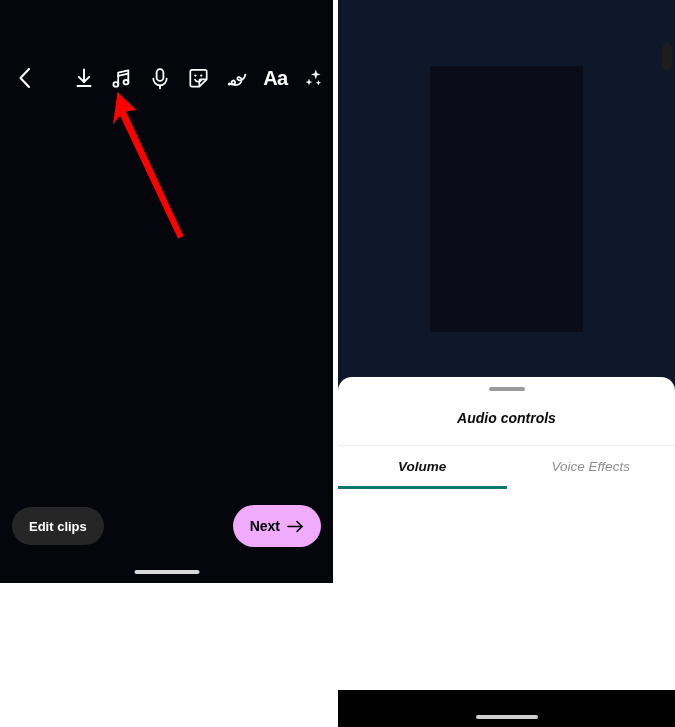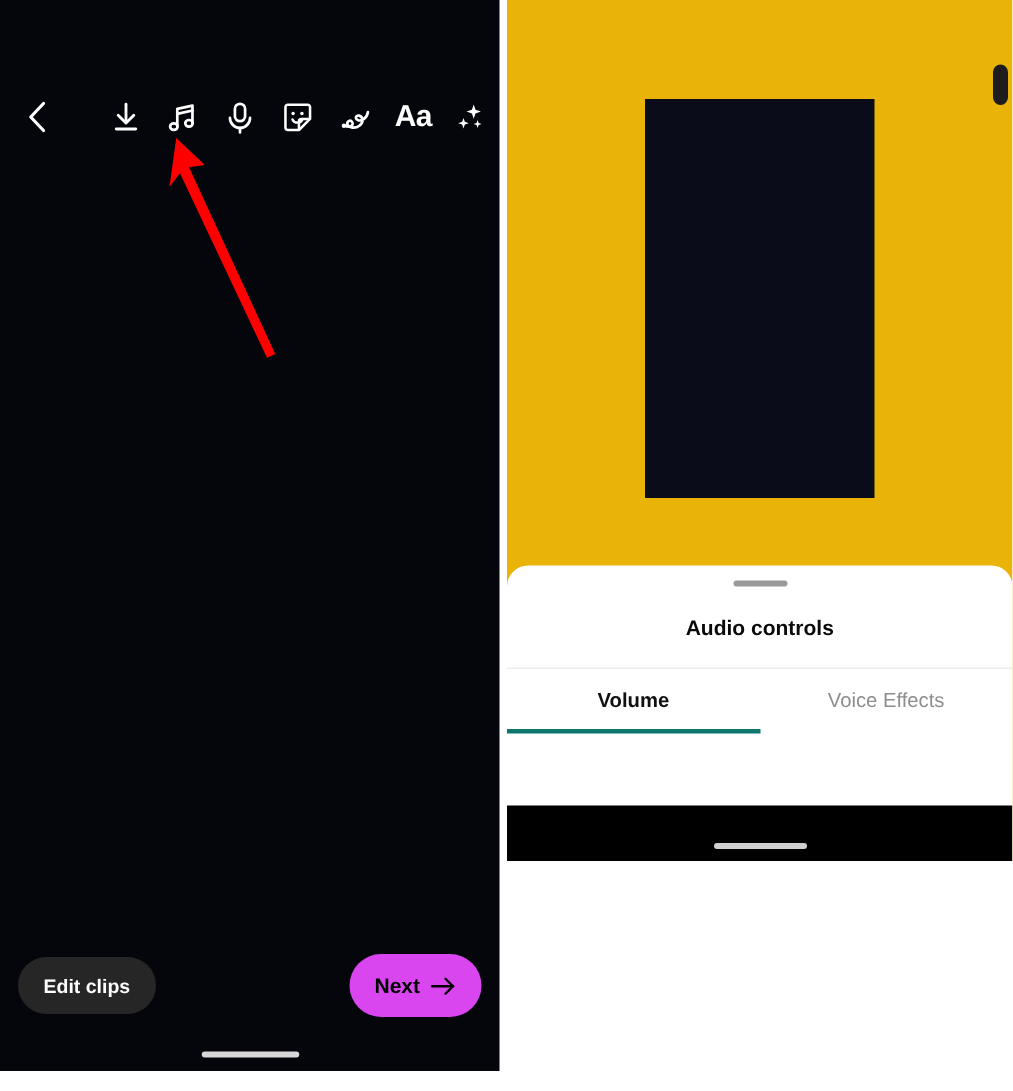--- a/index.html
+++ b/index.html
@@ -20,38 +20,39 @@
     width: 675px;
     height: 727px;
     display: flex;
     background: #ffffff;
   }
 
   
   .phone-left {
     position: relative;
     width: 333px;
-    height: 714px;
+    height: 583px;
     background: #05060c;
     overflow: hidden;
     flex: 0 0 auto;
   }
   .gap-divider {
     width: 5px;
     height: 727px;
     background: #ffffff;
     flex: 0 0 auto;
   }
   .phone-right {
     position: relative;
     width: 337px;
-    height: 574px;
-    background: #eab308;
+    height: 727px;
+    background: #0f172a;
     overflow: hidden;
     flex: 0 0 auto;
+    font-style: italic;
   }
 
   
   .editor-toolbar {
     position: absolute;
     top: 58px;
     left: 0;
     width: 333px;
     height: 40px;
     display: flex;
@@ -106,21 +107,21 @@
     cursor: pointer;
     user-select: none;
   }
   .next-btn {
     position: absolute;
     right: 12px;
     bottom: 36px;
     height: 42px;
     padding: 0 17px;
     border-radius: 21px;
-    background: #d946ef;
+    background: #f0abfc;
     color: #000000;
     font-size: 14px;
     font-weight: 700;
     display: flex;
     align-items: center;
     gap: 7px;
     cursor: pointer;
     user-select: none;
   }
   .next-btn svg { display: block; }

